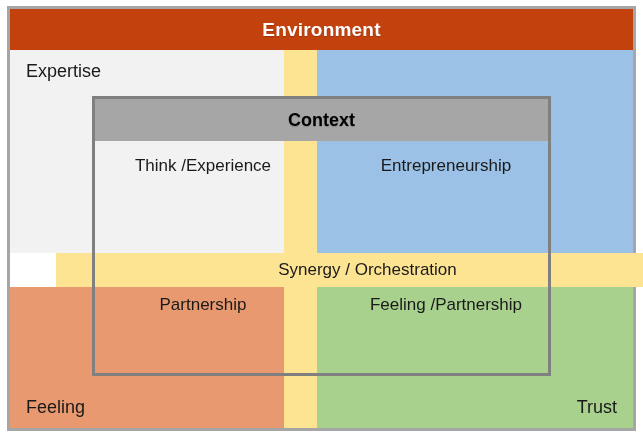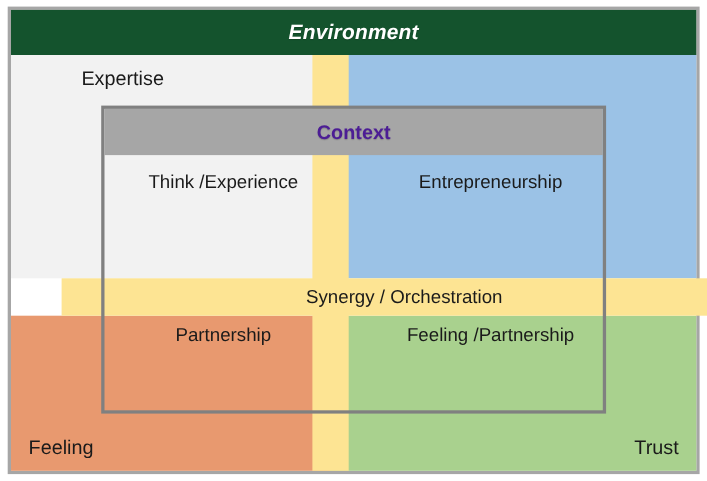--- a/index.html
+++ b/index.html
@@ -9,40 +9,40 @@
 
   
   #frame{
     position:absolute;left:7px;top:6px;width:629px;height:425px;
     border:3px solid #A6A6A6;box-sizing:border-box;background:#ffffff;
   }
 
   
   #env-bar{
     position:absolute;left:0;top:0;width:100%;height:41px;
-    background:#14532d;box-sizing:border-box;
-    display:flex;align-items:center;justify-content:center;font-style:italic;
+    background:#c2410c;box-sizing:border-box;
+    display:flex;align-items:center;justify-content:center;
   }
   #env-bar .lbl{
     color:#ffffff;font-weight:bold;font-size:19px;letter-spacing:.2px;
     text-shadow:0 1px 1px rgba(0,0,0,.18);
   }
 
   
   #body-area{
     position:absolute;left:0;top:41px;width:100%;height:378px;
   }
   .quad{position:absolute;box-sizing:border-box;}
   #q-expertise{left:0;top:0;width:46.6%;height:53.6%;background:#F2F2F2;}
   #q-business {left:46.6%;top:0;width:53.4%;height:53.6%;background:#9BC2E6;}
   #q-result   {left:0;top:62.6%;width:46.6%;height:37.4%;background:#E8996F;}
   #q-trust    {left:46.6%;top:62.6%;width:53.4%;height:37.4%;background:#A9D18E;}
 
   .corner-lbl{position:absolute;font-size:18px;color:#1a1a1a;white-space:nowrap;}
-  #lbl-expertise{left:16px;top:11px;margin-left:48px;}
+  #lbl-expertise{left:16px;top:11px;}
   #lbl-business {right:16px;top:11px;}
   #lbl-result   {left:16px;bottom:10px;}
   #lbl-trust    {right:16px;bottom:10px;}
 
   
   #yellow-v{
     position:absolute;left:46.6%;top:0;width:5.3%;height:100%;
     background:#FDE493;margin-left:-2.65%;
   }
   #yellow-h{
@@ -56,21 +56,21 @@
   #context-box{
     position:absolute;left:82px;top:87px;width:459px;height:280px;
     border:3px solid #808080;box-sizing:border-box;
   }
   #ctx-bar{
     position:absolute;left:0;top:0;width:100%;height:42px;
     background:#A6A6A6;box-sizing:border-box;
     display:flex;align-items:center;justify-content:center;
   }
   #ctx-bar .lbl{
-    color:#4c1d95;font-weight:bold;font-size:18px;
+    color:#000000;font-weight:bold;font-size:18px;
     text-shadow:0 1px 1px rgba(0,0,0,.18);
   }
 
   
   .cell{
     position:absolute;box-sizing:border-box;
     display:flex;flex-direction:row;align-items:flex-start;justify-content:center;
     font-size:17px;color:#1a1a1a;text-align:center;line-height:1.95;
   }
   #cell-think   {left:88px; top:140px;width:210px;height:105px;}

